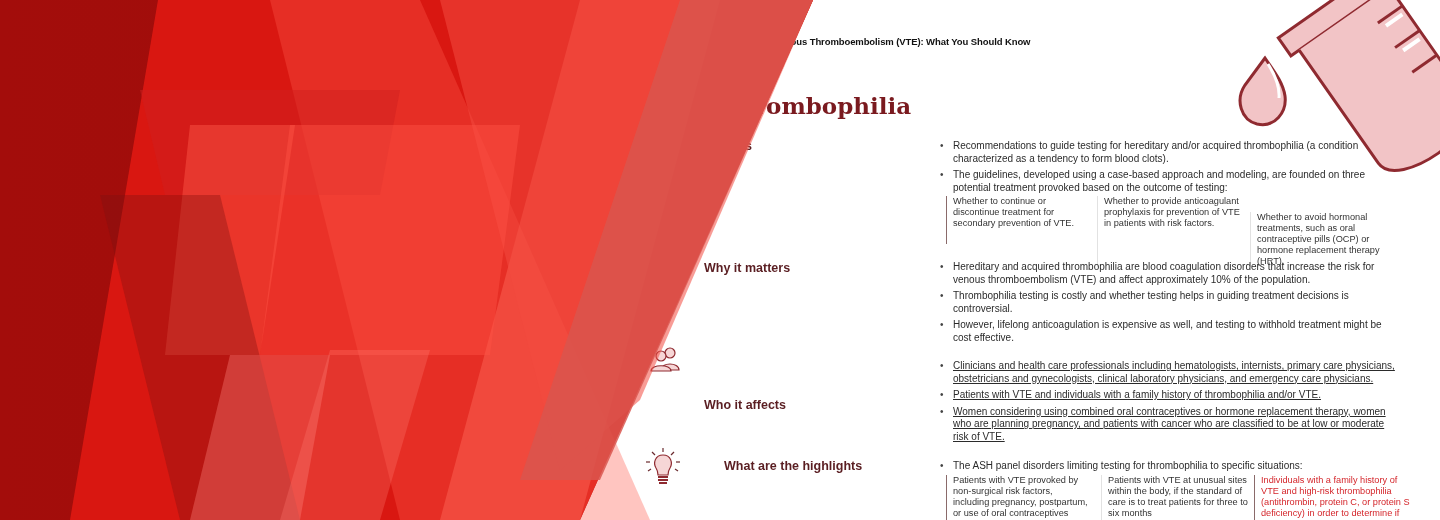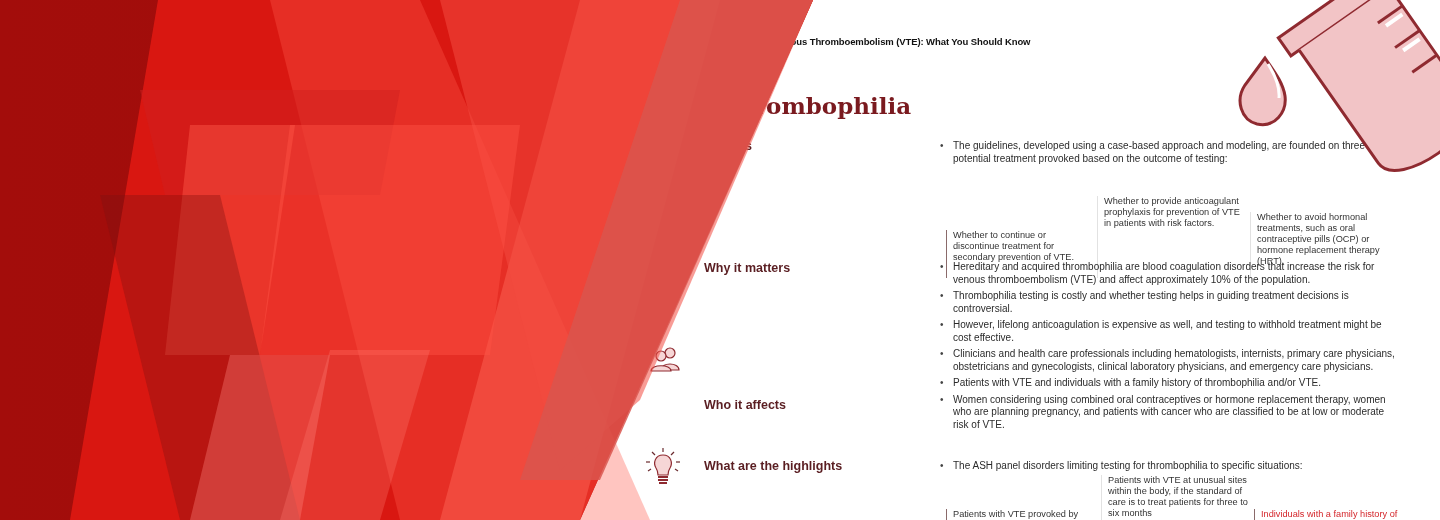--- a/index.html
+++ b/index.html
@@ -12,36 +12,37 @@
 
   .section-label { position:absolute; left:704px; font-weight:bold; font-size:12.5px; color:#5a1e22; white-space:nowrap; }
   .sec-icon { position:absolute; }
 
   .bullets { position:absolute; left:940px; width:460px; font-size:10px; line-height:12.5px; color:#2b2b2b; }
   .bullet { position:relative; padding-left:13px; margin-bottom:4px; }
   .bullet::before { content:"•"; position:absolute; left:0; top:0; color:#444; }
 
   .cols { position:absolute; left:946px; display:flex; font-size:9.2px; line-height:11px; color:#333; }
   .col { padding-left:6px; margin-right:0; }
-  .col.bar { border-left:1.5px solid #8a6a6a;margin-top:34px; }
+  .col.bar { border-left:1.5px solid #8a6a6a; }
   .col.lightbar { border-left:1px solid #e2e2e2; }
 
   
   .overlay { position:absolute; left:0; top:0; width:1440px; height:520px; pointer-events:none; }
 </style>
 </head>
 <body>
 
 <div class="page">
 
   <div class="doc-header">on Venous Thromboembolism (VTE): What You Should Know</div>
   <div class="doc-title">r Thrombophilia</div>
 
   <div class="section-label" style="top:139px;">t covers</div>
   <div class="bullets" style="top:140px;">
+    <div class="bullet">Recommendations to guide testing for hereditary and/or acquired thrombophilia (a condition characterized as a tendency to form blood clots).</div>
     <div class="bullet">The guidelines, developed using a case-based approach and modeling, are founded on three potential treatment provoked based on the outcome of testing:</div>
   </div>
   <div class="cols" style="top:196px;">
     <div class="col bar" style="width:138px;height:48px;">Whether to continue or discontinue treatment for secondary prevention of VTE.</div>
     <div class="col lightbar" style="width:140px;margin-left:6px;">Whether to provide anticoagulant prophylaxis for prevention of VTE in patients with risk factors.</div>
     <div class="col lightbar" style="width:140px;margin-left:6px;margin-top:16px;">Whether to avoid hormonal treatments, such as oral contraceptive pills (OCP) or hormone replacement therapy (HRT).</div>
   </div>
 
   <div class="section-label" style="top:261px;">Why it matters</div>
   <div class="bullets" style="top:261px;">
@@ -50,42 +51,42 @@
     <div class="bullet">However, lifelong anticoagulation is expensive as well, and testing to withhold treatment might be cost effective.</div>
   </div>
 
   <svg class="sec-icon" style="left:648px;top:346px;" width="36" height="26" viewBox="0 0 36 26">
     <circle cx="22" cy="7" r="5" fill="#f6d6d6" stroke="#8f2a30" stroke-width="1.2"></circle>
     <path d="M13 24 C13 16 31 16 31 24 Z" fill="#f6d6d6" stroke="#8f2a30" stroke-width="1.2"></path>
     <circle cx="13" cy="10" r="5" fill="#f6d6d6" stroke="#8f2a30" stroke-width="1.2"></circle>
     <path d="M3 25 C3 18 23 18 23 25 Z" fill="#f6d6d6" stroke="#8f2a30" stroke-width="1.2"></path>
   </svg>
   <div class="section-label" style="top:354px;margin-top:44px;">Who it affects</div>
-  <div class="bullets" style="top:348px;">
+  <div class="bullets" style="top:360px;text-decoration:underline;">
     <div class="bullet">Clinicians and health care professionals including hematologists, internists, primary care physicians, obstetricians and gynecologists, clinical laboratory physicians, and emergency care physicians.</div>
     <div class="bullet">Patients with VTE and individuals with a family history of thrombophilia and/or VTE.</div>
     <div class="bullet">Women considering using combined oral contraceptives or hormone replacement therapy, women who are planning pregnancy, and patients with cancer who are classified to be at low or moderate risk of VTE.</div>
   </div>
 
   <svg class="sec-icon" style="left:642px;top:446px;" width="42" height="42" viewBox="0 0 42 42">
     <g stroke="#6b2a2e" stroke-width="1.2">
       <line x1="21" y1="2" x2="21" y2="6"></line>
       <line x1="10" y1="6" x2="13" y2="9"></line>
       <line x1="32" y1="6" x2="29" y2="9"></line>
       <line x1="4" y1="16" x2="8" y2="16"></line>
       <line x1="34" y1="16" x2="38" y2="16"></line>
       <line x1="6" y1="25" x2="9" y2="23"></line>
       <line x1="36" y1="25" x2="33" y2="23"></line>
     </g>
     <path d="M21 9 C13 9 11 17 14 22 C16 25 16 27 16 29 L26 29 C26 27 26 25 28 22 C31 17 29 9 21 9 Z" fill="#f6d6d6" stroke="#8f2a30" stroke-width="1.2"></path>
     <rect x="16" y="30" width="10" height="2" fill="#8f2a30"></rect>
     <rect x="16" y="33" width="10" height="2" fill="#8f2a30"></rect>
     <rect x="17" y="36" width="8" height="2" fill="#8f2a30"></rect>
   </svg>
-  <div class="section-label" style="top:459px;">What are the highlights</div>
+  <div class="section-label" style="top:459px;margin-left:20px;">What are the highlights</div>
   <div class="bullets" style="top:460px;">
     <div class="bullet">The ASH panel disorders limiting testing for thrombophilia to specific situations:</div>
   </div>
   <div class="cols" style="top:475px;">
     <div class="col bar" style="width:138px;height:50px;">Patients with VTE provoked by non-surgical risk factors, including pregnancy, postpartum, or use of oral contraceptives</div>
     <div class="col lightbar" style="width:140px;margin-left:10px;">Patients with VTE at unusual sites within the body, if the standard of care is to treat patients for three to six months</div>
     <div class="col bar" style="width:150px;margin-left:6px;color:#d4262b;">Individuals with a family history of VTE and high-risk thrombophilia (antithrombin, protein C, or protein S deficiency) in order to determine if pharmacological</div>
   </div>
 
   <svg style="position:absolute;left:1225px;top:0;" width="215" height="200" viewBox="0 0 215 200">

